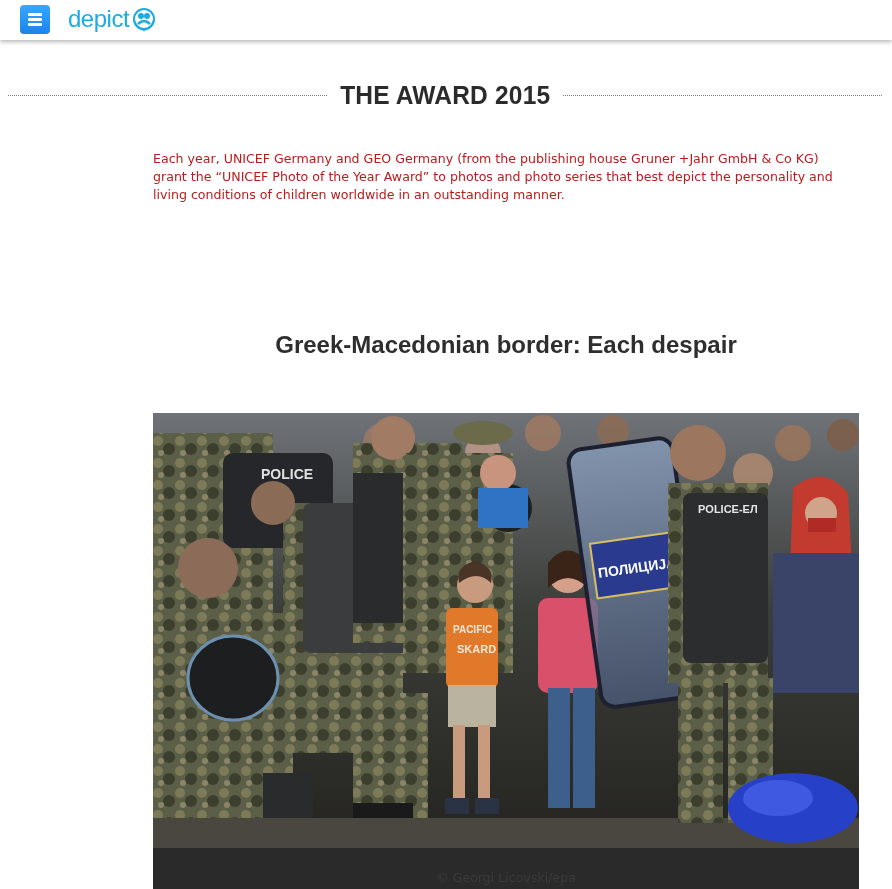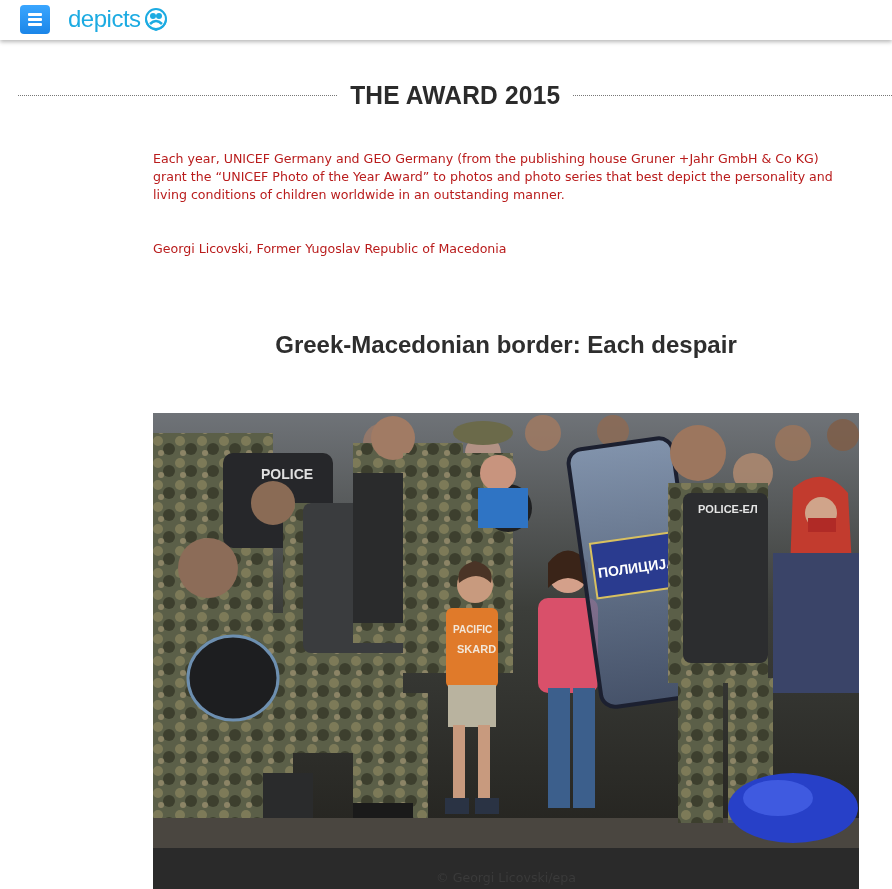--- a/index.html
+++ b/index.html
@@ -26,21 +26,21 @@
     .menu-btn span:nth-child(3) { top: 18px; }
     .logo {
       position: absolute; left: 68px; top: 4px; height: 30px;
       display: flex; align-items: center;
       color: #1cabe2; font-family: "Liberation Sans", sans-serif;
       font-size: 24px; letter-spacing: -0.5px; cursor: pointer;
     }
     .logo svg { margin-left: 2px; }
 
     .section-title-row {
-      position: absolute; left: 18px; top: 80px; width: 874px; height: 30px;
+      position: absolute; left: 8px; top: 80px; width: 874px; height: 30px;
       display: flex; align-items: center;
     }
     .dots { flex: 1; border-top: 1px dotted #777; height: 0; margin-top: 1px; }
     .section-title {
       padding: 0 11px;
       font-family: "Liberation Sans", sans-serif; font-weight: bold;
       font-size: 25px; color: #2b2b2b; letter-spacing: 0.2px;
       transform: scaleX(0.98);
     }
 
@@ -69,40 +69,40 @@
 </head>
 <body>
 
 <div class="topbar">
   <div class="menu-btn">
     <span></span>
     <span></span>
     <span></span>
   </div>
   <div class="logo">
-    <span>depicts</span>
+    <span>depict</span>
     <svg width="26" height="26" viewBox="0 0 26 26">
       <circle cx="13" cy="13" r="10" fill="none" stroke="#1cabe2" stroke-width="2"></circle>
       <path d="M3 14 Q4 22 13 24 Q22 22 23 14" fill="none" stroke="#1cabe2" stroke-width="2"></path>
       <circle cx="10" cy="10" r="3" fill="#1cabe2"></circle>
       <circle cx="16" cy="10" r="3" fill="#1cabe2"></circle>
       <path d="M7 18 Q13 12 19 18" fill="none" stroke="#1cabe2" stroke-width="2.5"></path>
     </svg>
   </div>
 </div>
 
 <div class="section-title-row">
   <div class="dots"></div>
   <h1 class="section-title">THE AWARD 2015</h1>
   <div class="dots"></div>
 </div>
 
 <div class="intro">
   <p>Each year, UNICEF Germany and GEO Germany (from the publishing house Gruner +Jahr GmbH &amp; Co KG) grant the “UNICEF Photo of the Year Award” to photos and photo series that best depict the personality and living conditions of children worldwide in an outstanding manner.</p>
-  <p><br><span>Georgi Licovski, Former Yugoslav Republic of Macedonia</span></p>
+  <p><br></p>
 </div>
 
 <h2 class="story-title">Greek-Macedonian border: Each despair</h2>
 
 <div class="photo" title="Police officers in camouflage and riot gear hold back a crowd of refugees; a crying boy in an orange shirt and a crying girl in pink stand among them at the border">
   <svg width="706" height="435" viewBox="0 0 706 435">
     <defs>
       <linearGradient id="bg" x1="0" y1="0" x2="0" y2="1">
         <stop offset="0" stop-color="#6f7378"></stop>
         <stop offset="0.45" stop-color="#3c3e3a"></stop>

